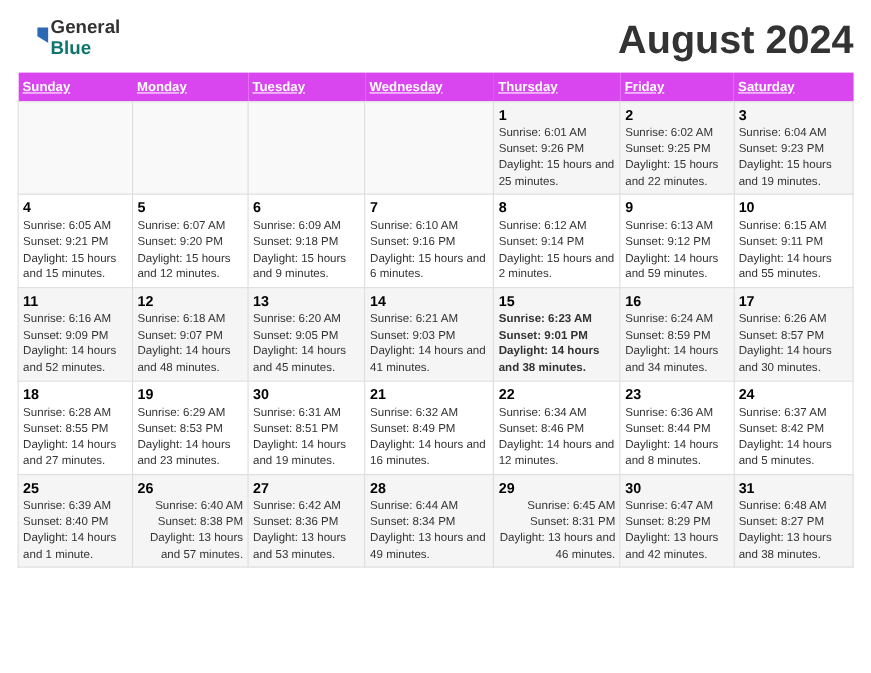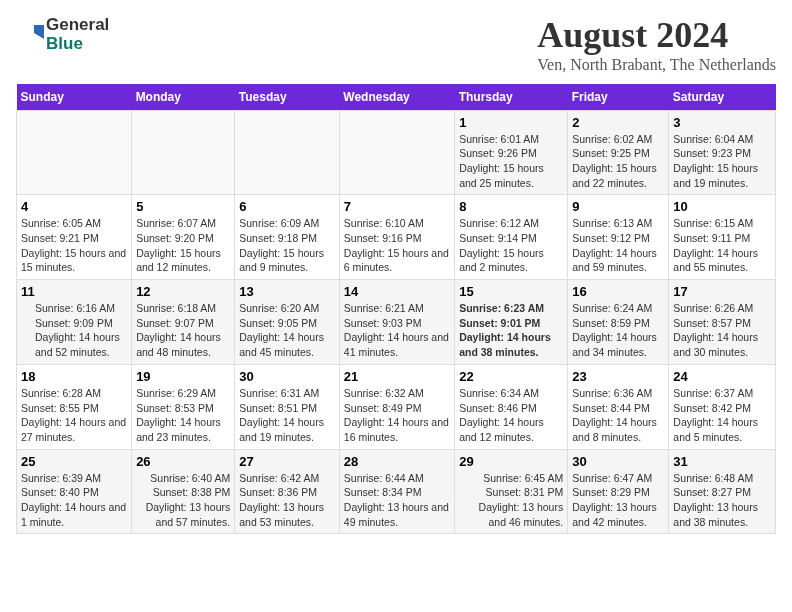--- a/index.html
+++ b/index.html
@@ -15,41 +15,41 @@
       justify-content: space-between;
       align-items: flex-start;
       margin-bottom: 10px;
     }
     .logo {
       display: flex;
       align-items: center;
       gap: 4px;
     }
     .title-area {
-      text-align: left;
-      font-family: Liberation Serif, serif;
+      text-align: center;
     }
     .main-title {
       font-size: 36px;
       font-weight: bold;
       color: #333;
       line-height: 1.1;
     }
     .subtitle {
       font-size: 16px;
       color: #555;
     }
     table {
       width: 100%;
       border-collapse: collapse;
       font-size: 11px;
     }
     thead tr {
-      background-color: #6d28d9;
+      background-color: #d946ef;
       color: #fff;
+      text-decoration: underline;
     }
     thead th {
       padding: 6px 4px;
       text-align: left;
       font-weight: bold;
       font-size: 12px;
     }
     tbody tr {
       vertical-align: top;
     }
@@ -93,21 +93,20 @@
       </svg>
       <div>
         <span style="font-size:17px; font-weight:bold; color:#333; display:block; line-height:1.1;">General</span>
         <span style="font-size:17px; font-weight:bold; color:#0f766e; display:block; line-height:1.1;">Blue</span>
       </div>
     </div>
   </div>
 </div>
   <div class="title-area">
     <div class="main-title">August 2024</div>
-    <div class="subtitle">Ven, North Brabant, The Netherlands</div>
   </div>
 </div>
 
 <table>
   <thead>
     <tr>
     <th>Sunday</th>
         <th>Monday</th>
         <th>Tuesday</th>
         <th>Wednesday</th>
@@ -181,21 +180,21 @@
         <td>
           <span class="day-number">10</span>
           <div class="day-info" style="white-space: pre-line;">Sunrise: 6:15 AM
 Sunset: 9:11 PM
 Daylight: 14 hours and 55 minutes.</div>
         </td>
       </tr>
       <tr>
         <td>
           <span class="day-number">11</span>
-          <div class="day-info" style="white-space: pre-line; margin-left: 14px;">Sunrise: 6:16 AM
+          <div class="day-info" style="white-space: pre-line;">Sunrise: 6:16 AM
 Sunset: 9:09 PM
 Daylight: 14 hours and 52 minutes.</div>
         </td>
         <td>
           <span class="day-number">12</span>
           <div class="day-info" style="white-space: pre-line;">Sunrise: 6:18 AM
 Sunset: 9:07 PM
 Daylight: 14 hours and 48 minutes.</div>
         </td>
         <td>

